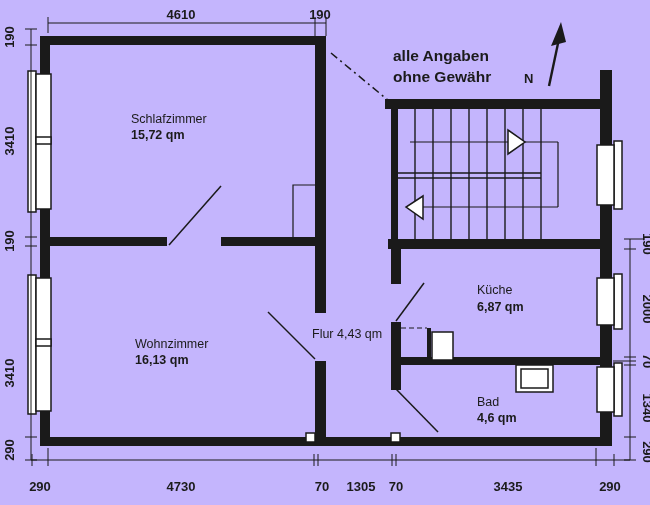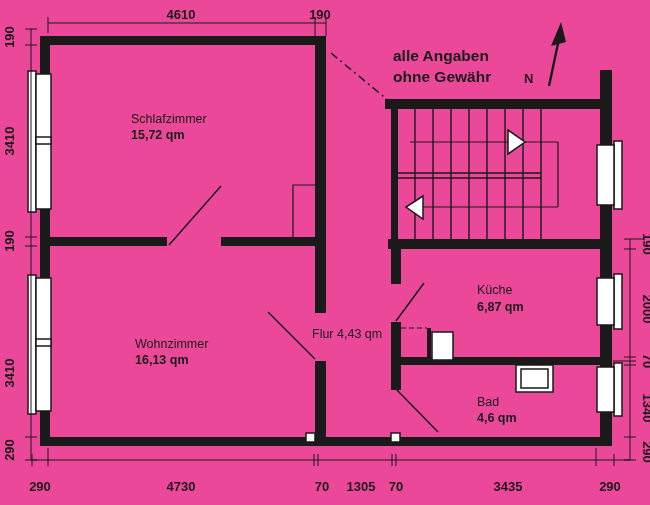--- a/index.html
+++ b/index.html
@@ -1,16 +1,16 @@
 <!DOCTYPE html>
 <html><head>
 <meta charset="utf-8">
 <style>
   html,body{margin:0;padding:0;background:#ffffff;}
-  .plan-wrap{width:650px;height:505px;position:relative;background:#ec4899;overflow:hidden;}
+  .plan-wrap{width:650px;height:505px;position:relative;background:#c4b5fd;overflow:hidden;}
   svg{display:block;}
   text{font-family:"Liberation Sans","DejaVu Sans",sans-serif;fill:#1b1b1b;}
   .dim{font-size:13px;font-weight:bold;}
   .room{font-size:12.5px;}
   .area{font-size:12.5px;font-weight:600;}
   .disclaimer{font-size:15.5px;font-weight:bold;}
   .north{font-size:13px;font-weight:bold;}
   .wall{fill:#1a1a1a;stroke:none;}
   .thin{stroke:#1a1a1a;stroke-width:1.4;fill:none;}
   .thin2{stroke:#1a1a1a;stroke-width:1.2;fill:none;}

